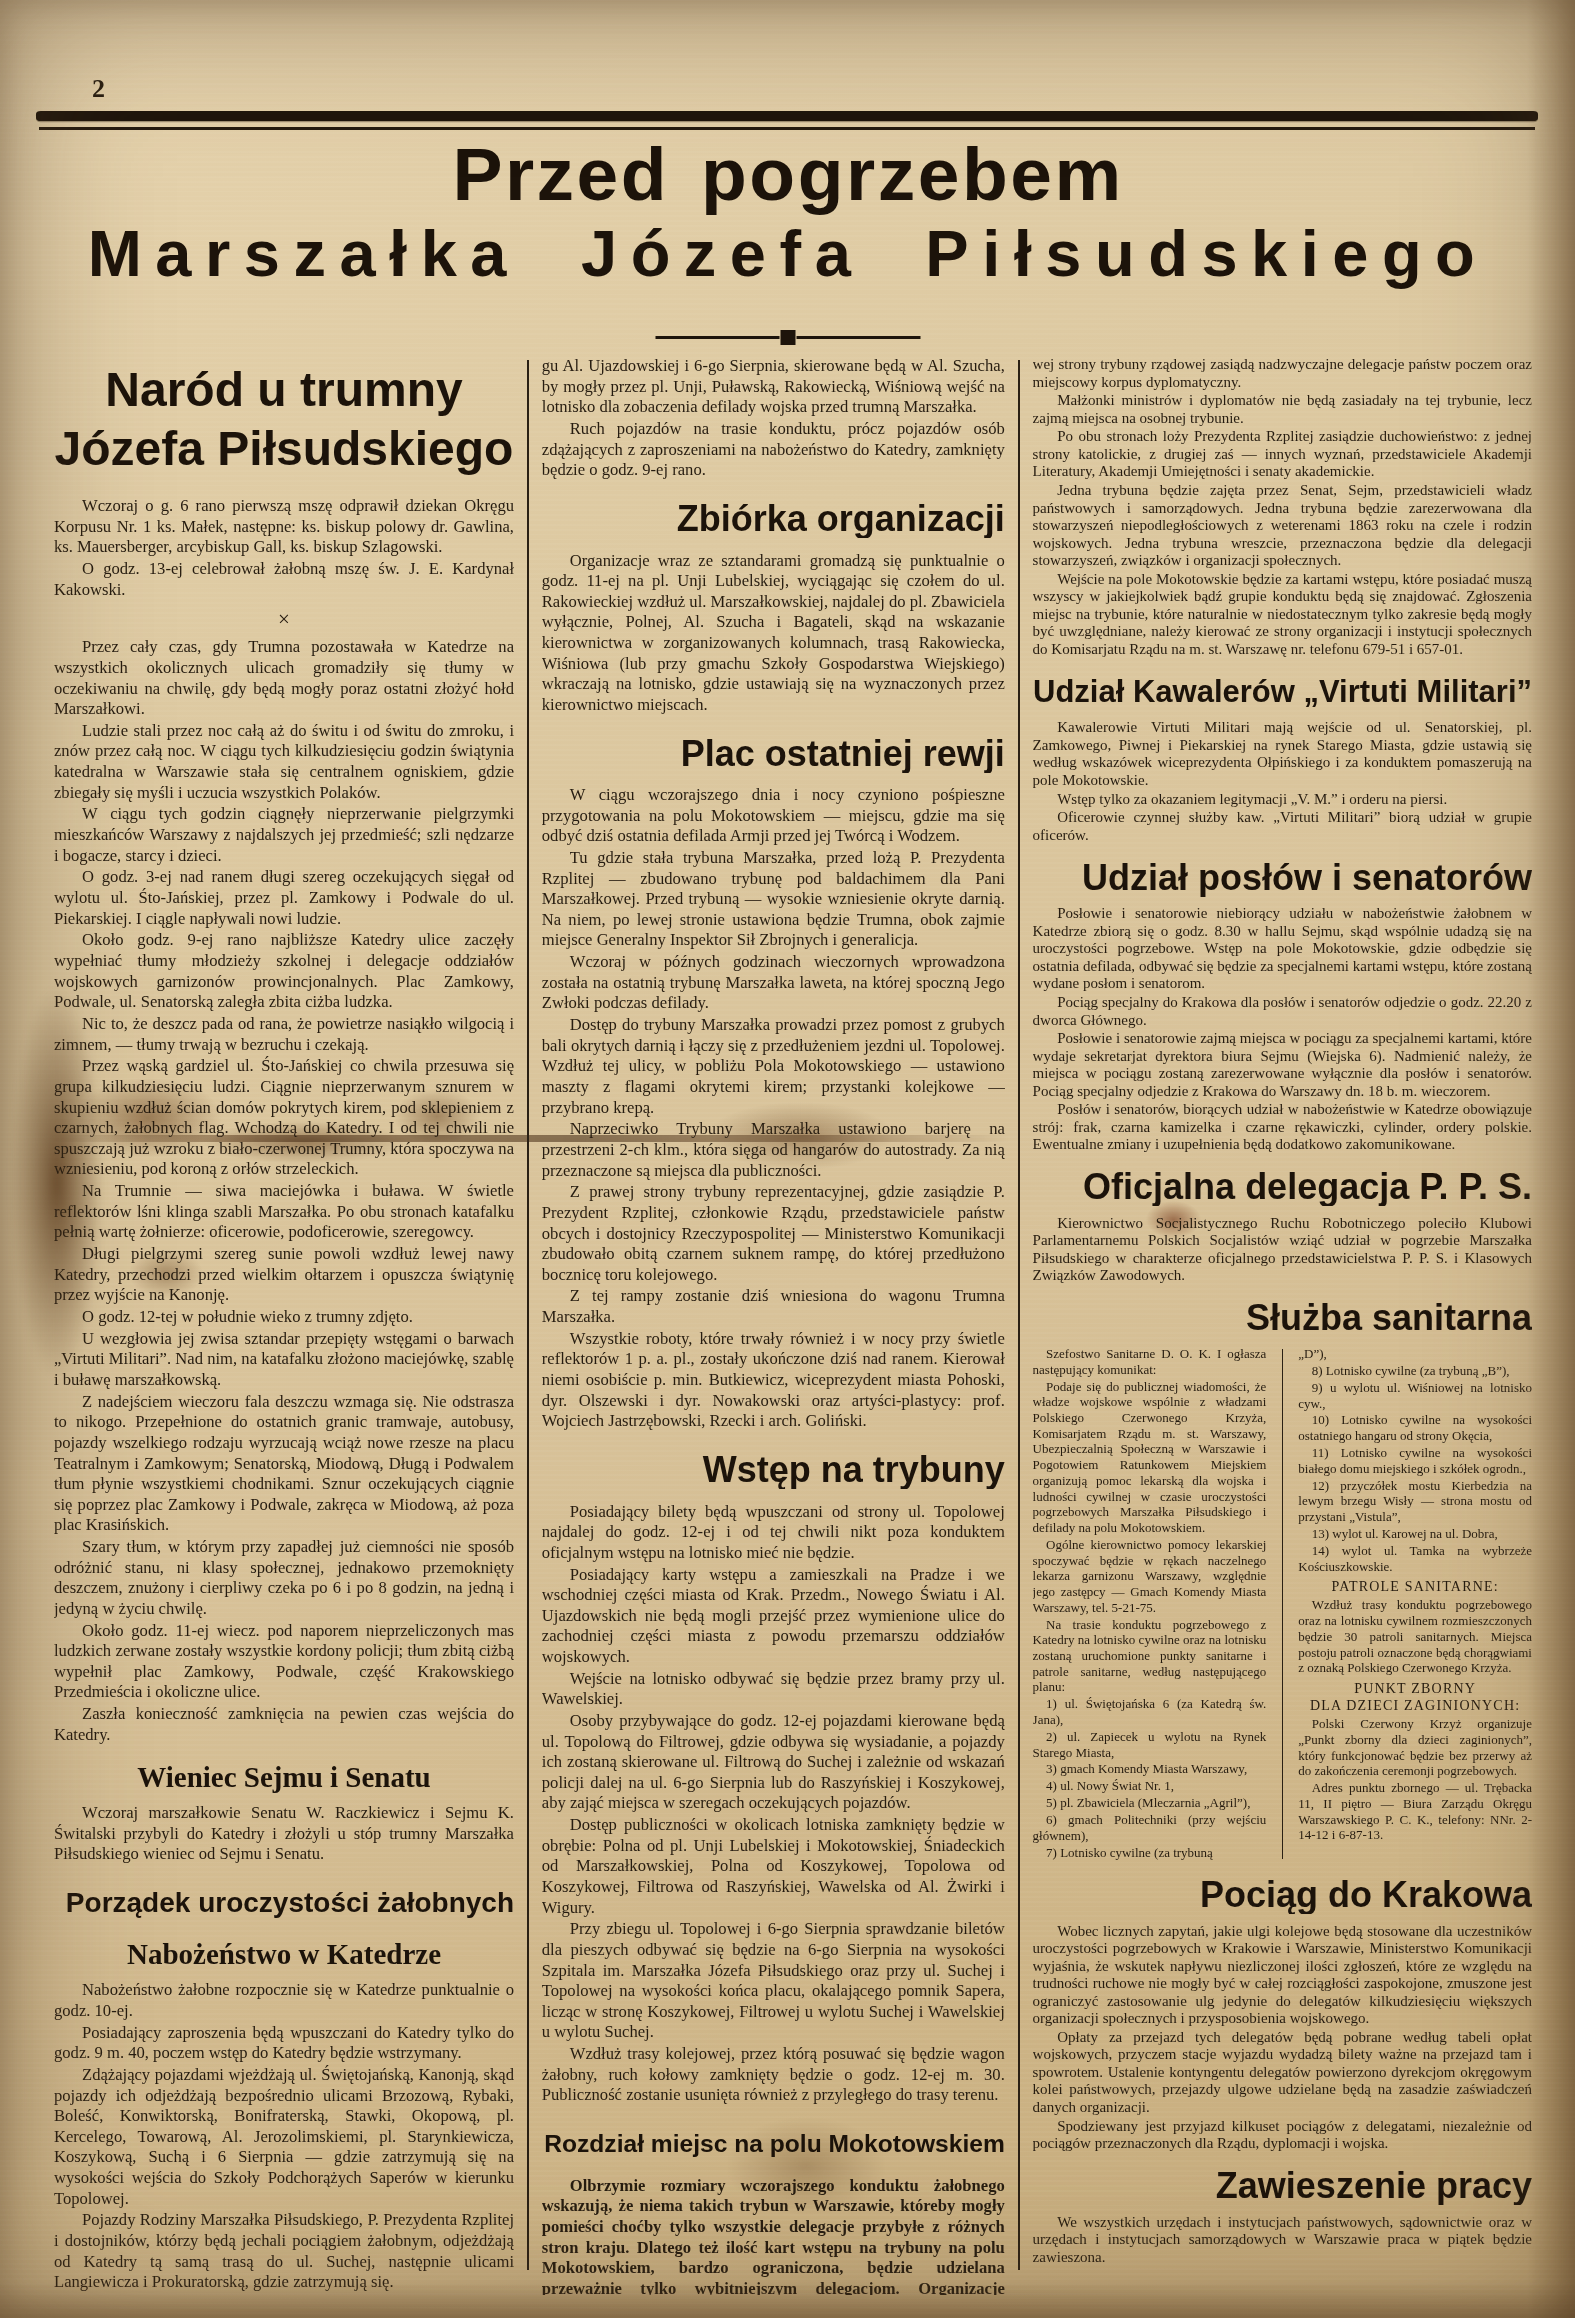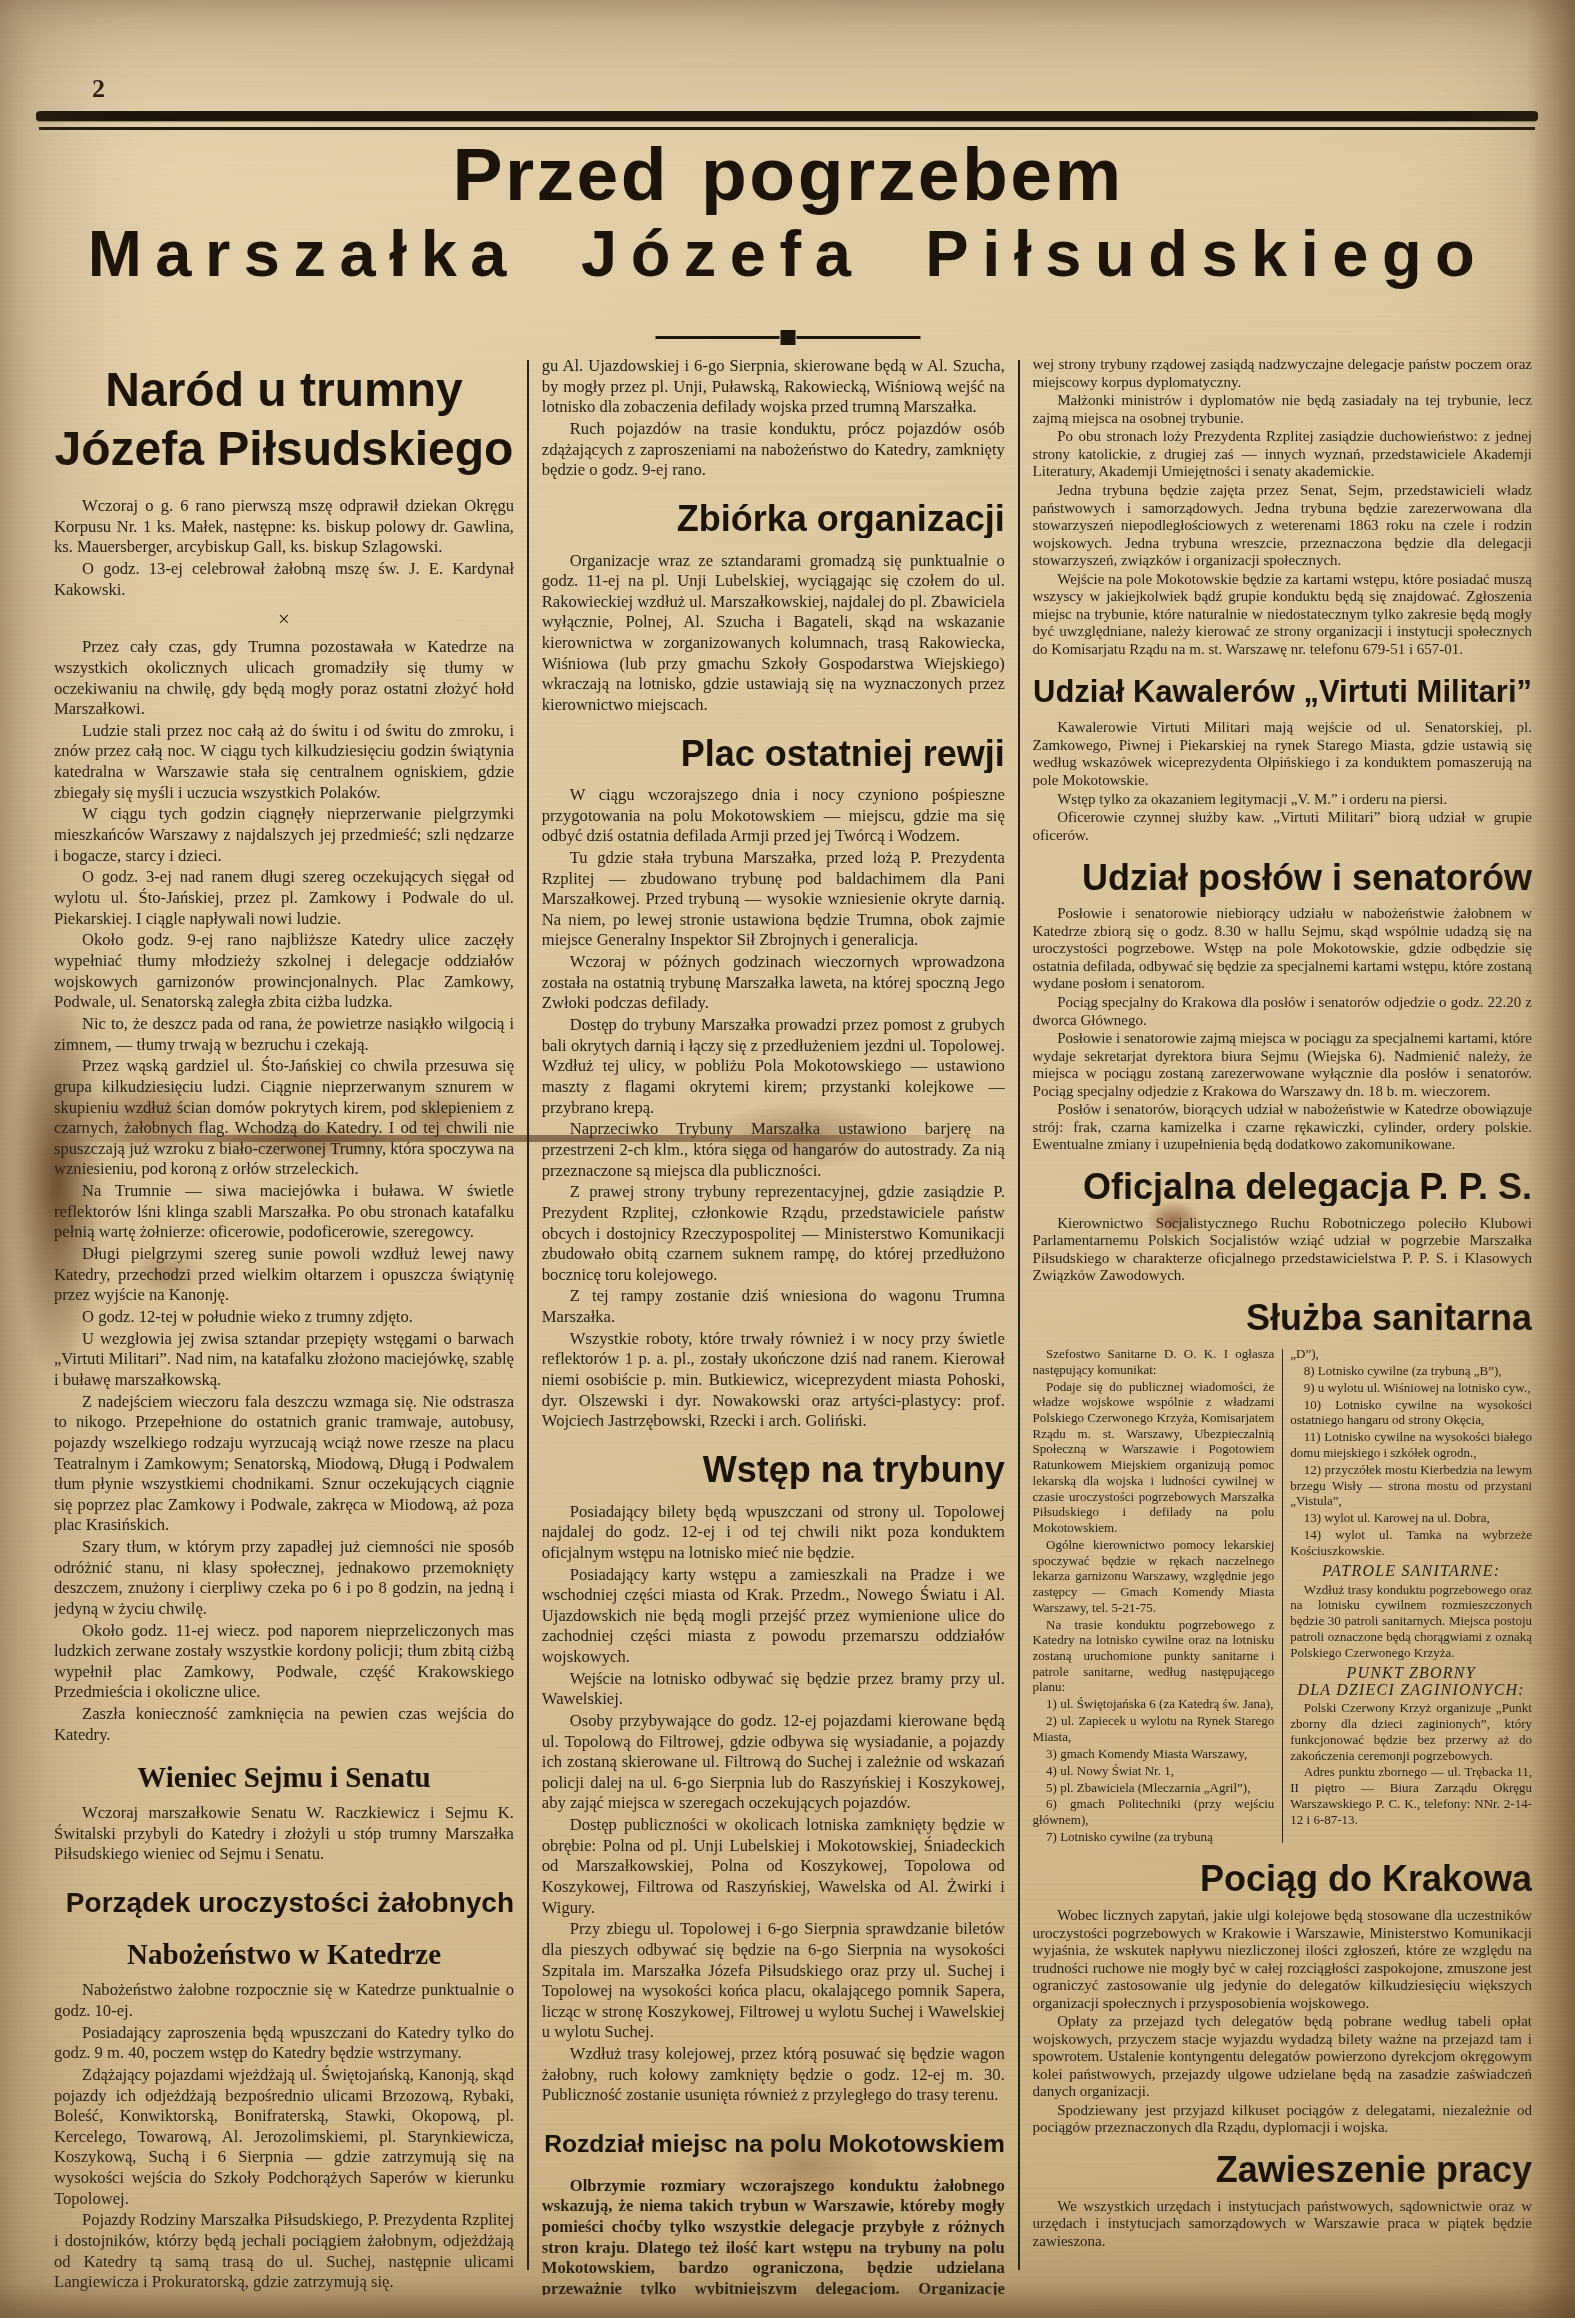--- a/index.html
+++ b/index.html
@@ -46,24 +46,24 @@
   .blk.head-xl{font-family:"Liberation Sans","DejaVu Sans",sans-serif;font-weight:bold;
     font-size:52px;line-height:59px;text-align:center;white-space:pre;overflow:hidden;
     margin:3.7px 0 18.5px;color:#1c130a;}
   .blk.head-lg{font-family:"Liberation Sans","DejaVu Sans",sans-serif;font-weight:bold;
     font-size:36px;line-height:39px;text-align:right;white-space:nowrap;overflow:hidden;
     margin:18.5px 0 12.3px;color:#1c130a;}
   .col3 .blk.head-lg{margin:13.5px 0 8.6px;}
   .blk.head-md{font-weight:bold;font-size:29px;line-height:32px;text-align:center;
     white-space:nowrap;overflow:hidden;margin:16px 0 9.8px;color:#1c130a;}
   .blk.x-divider{text-align:center;font-size:21px;line-height:24.6px;margin:6.2px 0;text-indent:0;}
-  .blk.caps{font-size:16px;line-height:17px;text-align:center;text-indent:0;
-    letter-spacing:1.2px;white-space:pre-line;margin:3.7px 0 2.5px;font-style:italic;}
-  
-  .twocol{display:flex;margin:3.7px 0 2.5px;}
+  .blk.caps{font-size:14px;line-height:17px;text-align:center;text-indent:0;
+    letter-spacing:1.2px;white-space:pre-line;margin:3.7px 0 2.5px;}
+  
+  .twocol{display:flex;margin:3.7px 0 2.5px;gap:8px;}
   .subcol{flex:1;min-width:0;}
   .subrule{width:1.2px;background:#2a2014;margin:2.5px 7.4px;}
   .twocol .blk.p,.twocol .blk.p-cont{font-size:13px !important;line-height:15.7px !important;
     text-indent:13.5px !important;}
   .twocol .blk.p-cont{text-indent:0 !important;}
   
   .stain{position:absolute;pointer-events:none;mix-blend-mode:multiply;}
   .tear-left{left:11px;top:985px;width:92px;height:394px;
     background:radial-gradient(closest-side,rgba(96,64,32,.8),rgba(96,64,32,.35) 55%,rgba(96,64,32,0));
     filter:blur(3.7px);}

